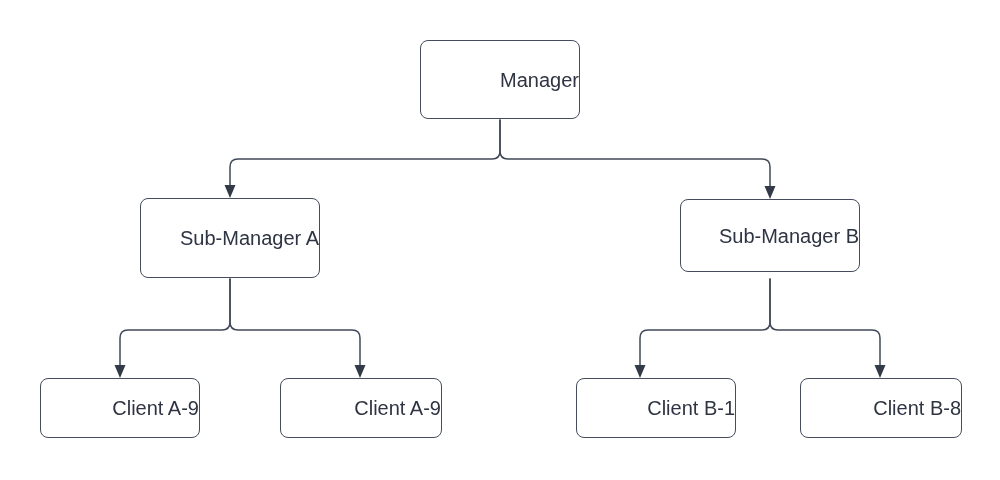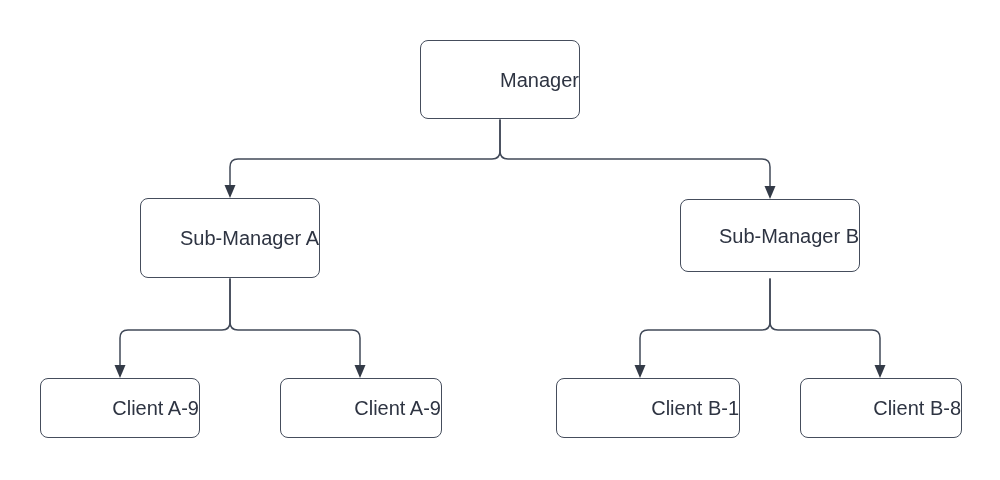--- a/index.html
+++ b/index.html
@@ -44,21 +44,21 @@
     font-size: 20px;
     line-height: 1;
     white-space: nowrap;
   }
   
   .node-manager   { left: 420px; top: 40px;  width: 160px; height: 79px; }
   .node-sub-a     { left: 140px; top: 198px; width: 180px; height: 80px; }
   .node-sub-b     { left: 680px; top: 199px; width: 180px; height: 73px; }
   .node-client-a1 { left: 40px;  top: 378px; width: 160px; height: 60px; }
   .node-client-a2 { left: 280px; top: 378px; width: 162px; height: 60px; }
-  .node-client-b1 { left: 556px; top: 378px; width: 184px; height: 60px; }
+  .node-client-b1 { left: 576px; top: 378px; width: 160px; height: 60px; }
   .node-client-b2 { left: 800px; top: 378px; width: 162px; height: 60px; }
 </style>
 </head>
 <body>
 
 <div class="canvas">
 
   <svg class="edges-layer" width="1000" height="480" viewBox="0 0 1000 480" aria-hidden="true">
 
     <path class="edge-path" d="M500,119.5 L500,151 Q500,159 492,159 L238,159 Q230,159 230,167 L230,186"></path>

